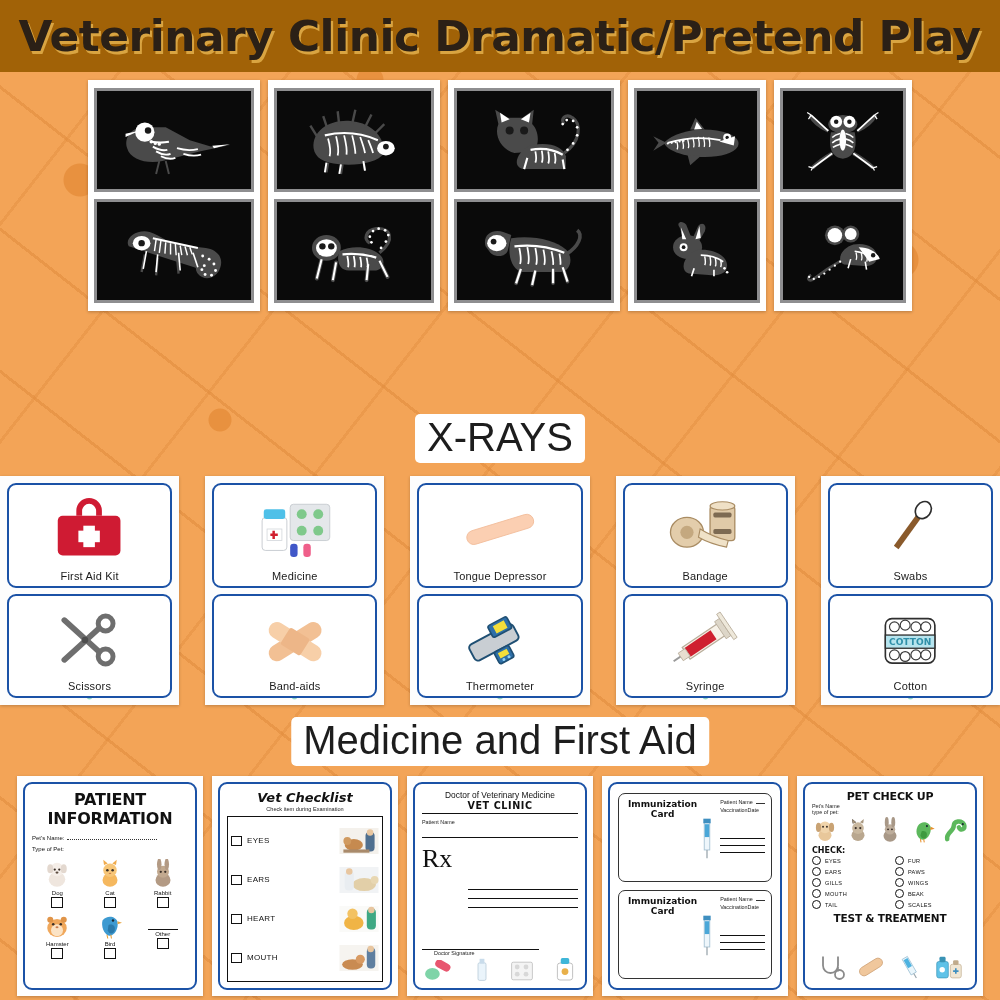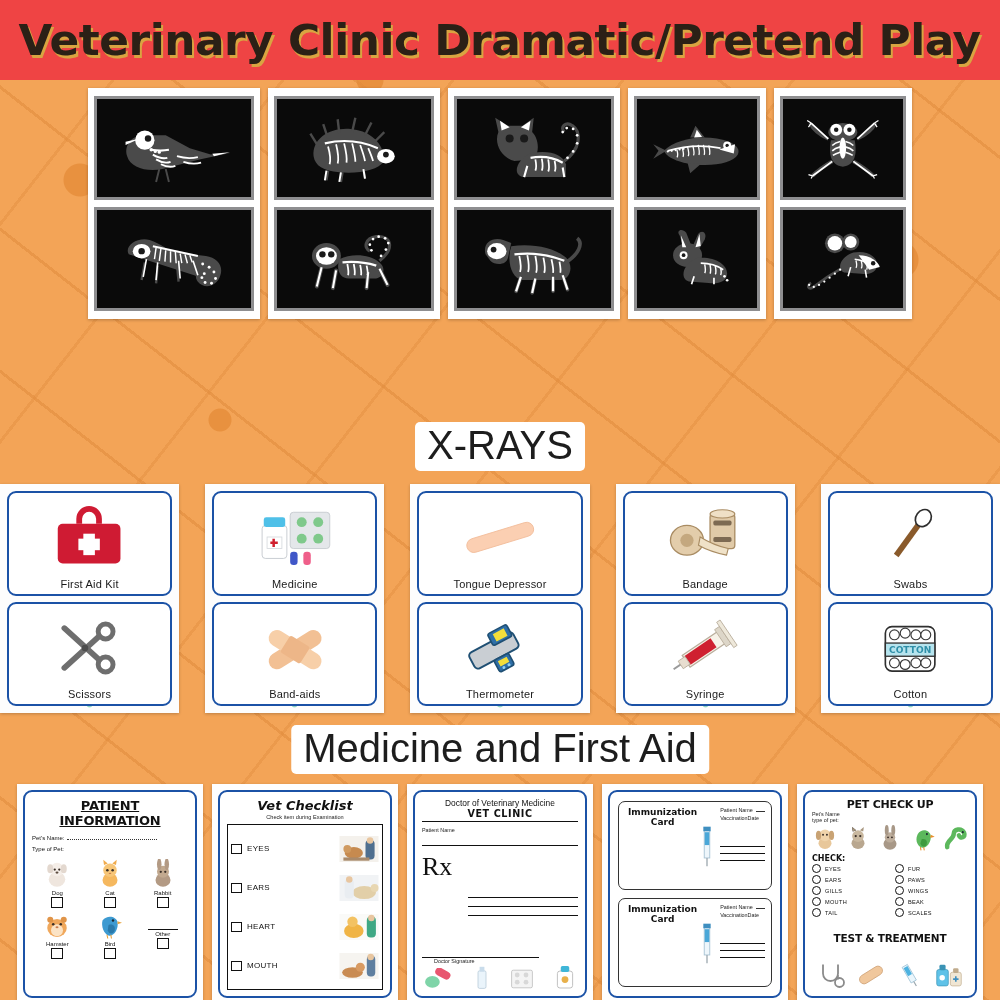--- a/index.html
+++ b/index.html
@@ -32,22 +32,22 @@
   .doodle-bg::after {
     content: ""; position: absolute; inset: 0;
     background-image:
       repeating-linear-gradient(38deg, transparent 0 46px, rgba(224,139,60,.55) 46px 49px, transparent 49px 112px),
       repeating-linear-gradient(-52deg, transparent 0 58px, rgba(224,139,60,.40) 58px 61px, transparent 61px 134px);
   }
 
   
   .header {
     position: relative; z-index: 3;
-    height: 80px; width: 100%;
-    background: #ef4444;
+    height: 72px; width: 100%;
+    background: #a16207;
     display: flex; align-items: center; justify-content: center;
   }
   .header-title {
     font-family: "DejaVu Sans", sans-serif;
     font-weight: 700;
     font-size: 43px;
     letter-spacing: -0.5px;
     color: #2b2016;
     text-shadow: 2px 3px 0 #d9a441;
     transform: scaleX(1.02);
@@ -164,21 +164,21 @@
   }
   .form-title {
     text-align: center; font-weight: 700;
     font-family: "DejaVu Sans", sans-serif;
     color: #111;
   }
   .tiny { font-size: 5.4px; color: #222; }
   .line { border-bottom: 1px solid #333; flex: 1; }
 
   
-  .pi-title { font-size: 13px; letter-spacing: -0.2px; margin-bottom: 7px; text-decoration: underline; }
+  .pi-title { font-size: 16px; letter-spacing: -0.2px; margin-bottom: 7px; }
   .pi-row { display: flex; align-items: baseline; font-size: 6px; color: #111; gap: 2px; margin-bottom: 5px; }
   .pi-dotted { flex: 1; border-bottom: 1px dotted #333; max-width: 90px; }
   .pet-grid { display: grid; grid-template-columns: repeat(3,1fr); gap: 2px; margin-top: 2px; }
   .pet-cell { display: flex; flex-direction: column; align-items: center; gap: 1px; }
   .pet-cell svg { width: 30px; height: 30px; }
   .pet-name { font-size: 6px; color: #111; }
   .chk { width: 12px; height: 11px; border: 1.3px solid #111; background: #fff; }
   .other-line { width: 30px; border-bottom: 1px solid #111; height: 20px; }
 
   
@@ -213,21 +213,21 @@
   
   .pc-title { font-size: 11px; text-align: center; letter-spacing: -.2px; }
   .pc-pets { display: flex; justify-content: space-between; align-items: flex-end; margin: 2px 0 3px; }
   .pc-pets svg { width: 26px; height: 26px; }
   .pc-check-label { font-size: 8px; font-weight: 700; color: #111; font-family: "DejaVu Sans", sans-serif; }
   .pc-cols { display: flex; gap: 10px; margin-top: 1px; }
   .pc-col { flex: 1; display: flex; flex-direction: column; gap: 2px; }
   .pc-item { display: flex; align-items: center; gap: 4px; }
   .circ { width: 9px; height: 9px; border: 1.2px solid #111; border-radius: 50%; background: #fff; flex: none; }
   .pc-word { font-size: 5.6px; color: #111; letter-spacing: .3px; }
-  .pc-tt { font-size: 10.5px; text-align: center; margin-top: 15px; letter-spacing: -.2px; }
+  .pc-tt { font-size: 10.5px; text-align: center; margin-top: 3px; letter-spacing: -.2px; }
   .pc-tools { display: flex; justify-content: space-around; align-items: flex-end; flex: 1; }
   .pc-tools svg { width: 30px; height: 30px; }
 </style>
 </head>
 <body>
 
 <div class="doodle-bg"></div>
 
 <div class="header">
   <div class="header-title">Veterinary Clinic Dramatic/Pretend Play</div>

